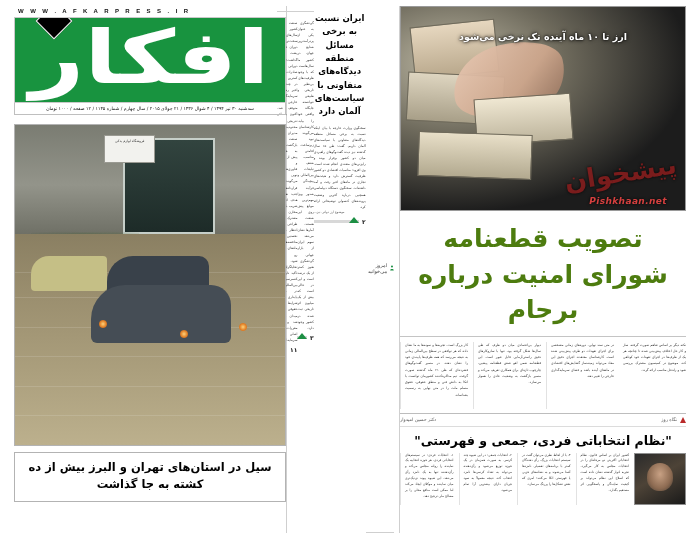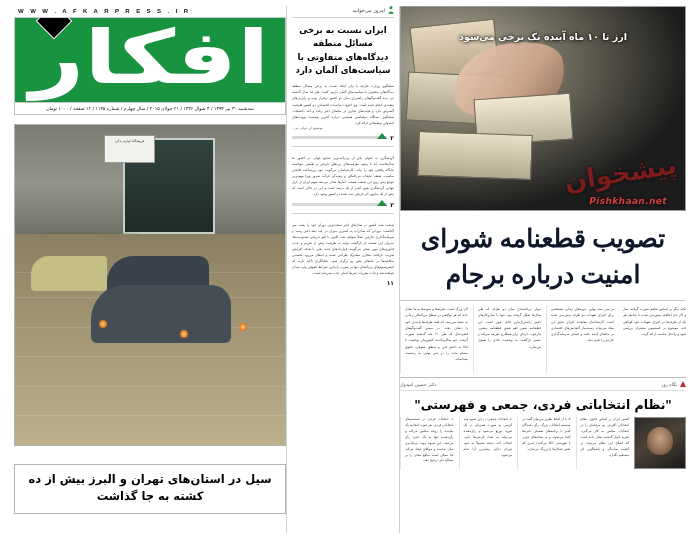--- a/index.html
+++ b/index.html
@@ -125,38 +125,38 @@
   .car-light {
     position:absolute; width:8px; height:8px; border-radius:50%;
     background: radial-gradient(circle, #ffd27a 0%, #e07b22 60%, rgba(224,123,34,0) 100%);
   }
   .flood-greenery {
     position:absolute; left:6%; top:33%; width:40%; height:7%;
     background: radial-gradient(ellipse at 30% 60%, #3f5a2e 0%, rgba(63,90,46,0) 70%),
                 radial-gradient(ellipse at 70% 50%, #4b6836 0%, rgba(75,104,54,0) 70%);
   }
   .flood-caption {
-    margin-top: 18px;
+    margin-top: 6px;
     border: 1px solid #b3b3b3;
     padding: 6px 6px 7px 6px;
     text-align: center;
     font-size: 11.5px;
     font-weight: bold;
     line-height: 1.5;
     color: #000;
   }
 
   
   .col-mid {
     width: 114px;
     border-left: 1px solid #cfcfcf;
     border-right: 1px solid #cfcfcf;
     padding: 0 5px;
     display: flex;
-    flex-direction: column;
+    flex-direction: row;
   }
   .today-read {
     display: flex; align-items: center; justify-content: flex-start;
     gap: 3px;
     font-size: 5px; color: #444;
     padding-bottom: 3px;
     border-bottom: 1px solid #cfcfcf;
   }
   .ico-person { width: 6px; height: 8px; }
   .brief { padding-top: 6px; }
@@ -249,23 +249,22 @@
     letter-spacing: 0.4px;
     direction: ltr;
     text-shadow: 0 0 3px #000;
   }
   .lead-headline {
     padding: 10px 2px 8px 2px;
     text-align: center;
     font-size: 25px;
     font-weight: bold;
     line-height: 1.42;
-    color: #0f172a;
+    color: #4d7c0f;
     letter-spacing: -0.5px;
-    font-family: Liberation Serif, serif;
   }
   .lead-rule { border-top: 1px solid #c4c4c4; }
   .lead-body {
     display: flex; flex-direction: row-reverse;
     gap: 5px;
     padding-top: 5px;
     font-size: 3.3px;
     line-height: 1.9;
     text-align: justify;
     color: #2b2b2b;

